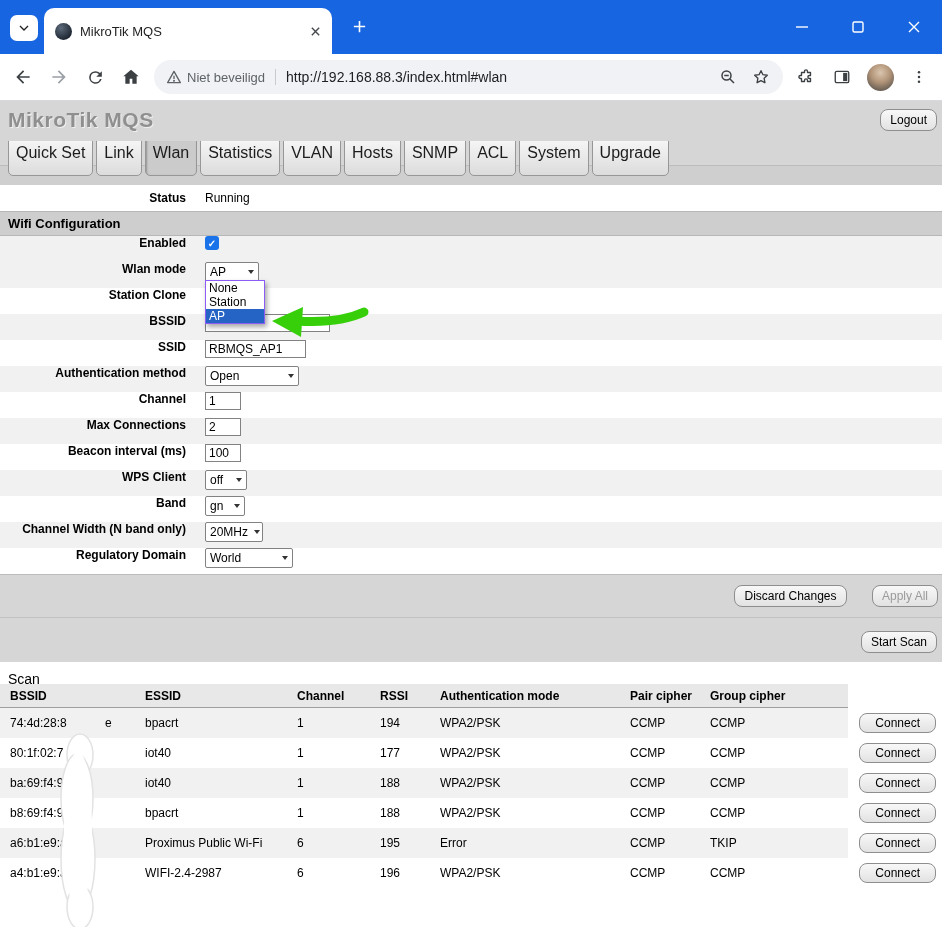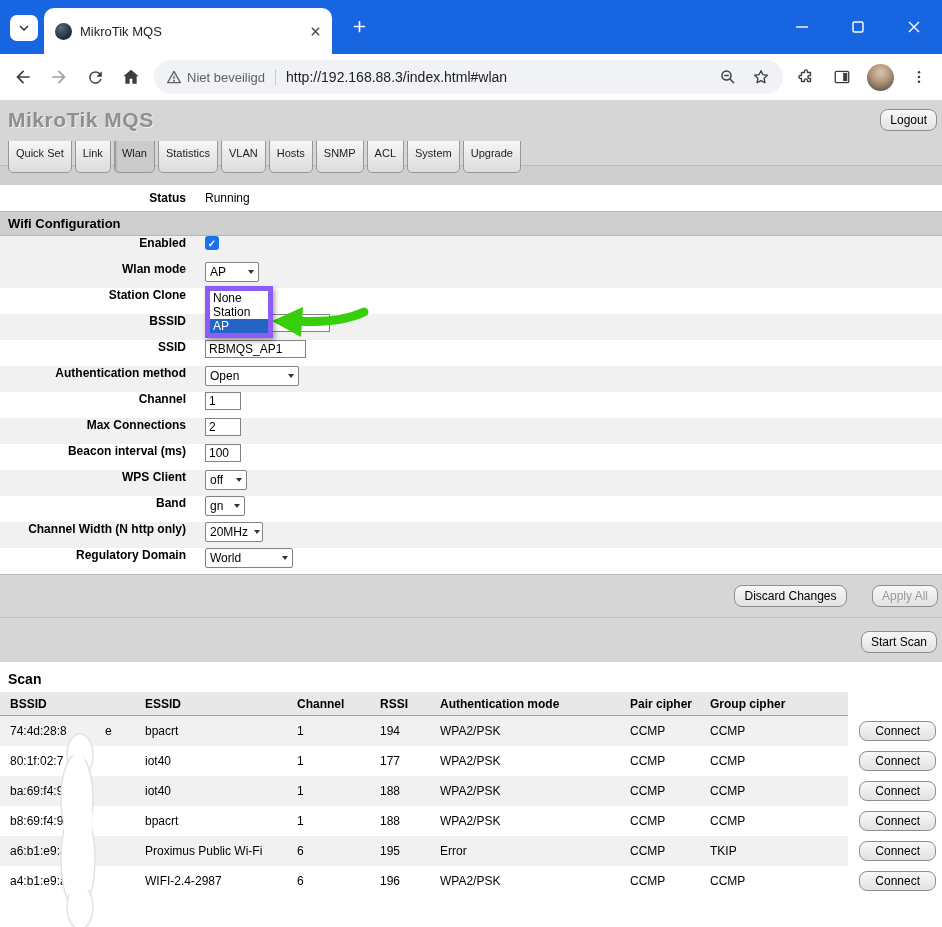--- a/index.html
+++ b/index.html
@@ -30,47 +30,47 @@
   
   .page{position:relative;width:942px;height:826px;background:#fff}
   .mt-header{height:40px;background:#d6d6d6;position:relative}
   .mt-title{position:absolute;left:8px;top:7px;font-size:21px;font-weight:bold;color:#8f8f8f;text-shadow:1px 1px 0 #efefef;letter-spacing:.5px}
   .logout-btn{position:absolute;right:5px;top:8px}
   .btn{background:linear-gradient(#f8f8f8,#e2e2e2);border:1px solid #8e8e8e;border-radius:8px;font:12px "Liberation Sans",sans-serif;padding:3px 9px;color:#000;cursor:pointer}
   .btn.disabled{color:#9b9b9b}
   .btn.sm{padding:2px 15px}
 
   .mtabs{height:24px;background:#d6d6d6;padding-left:8px;display:flex;align-items:center;gap:3px}
-  .mtab{font-size:11px;padding:13px 7px;background:linear-gradient(#fcfcfc,#dcdcdc);border:1px solid #979797;border-radius:5px;color:#1c1c1c;cursor:pointer;white-space:nowrap}
+  .mtab{font-size:16px;padding:13px 7px;background:linear-gradient(#fcfcfc,#dcdcdc);border:1px solid #979797;border-radius:5px;color:#1c1c1c;cursor:pointer;white-space:nowrap}
   .mtab.active{background:#cbcbcb;box-shadow:inset 1px 1px 2px rgba(0,0,0,.28)}
   .greyband{height:20px;background:#cfcfcf;border-top:1px solid #bcbcbc;box-sizing:border-box}
 
   .status-row{height:26px;display:flex;align-items:center;background:#fff;font-size:12px}
   .flabel{width:186px;text-align:right;font-weight:bold;font-size:12px;flex:none}
   .fval{margin-left:19px;display:flex;align-items:center;font-size:12px}
 
   .section-bar{height:25px;background:#cecece;border-top:1px solid #b7b7b7;border-bottom:1px solid #b7b7b7;display:flex;align-items:center;padding-left:8px;font-weight:bold;font-size:13px;box-sizing:border-box}
 
   .frow{height:26px;display:flex;align-items:flex-start;position:relative}
   .frow.odd{background:#f1f1f1}
   .tin{height:18px;border:1px solid #828282;font:12px "Liberation Sans",sans-serif;padding:0 3px;background:#fff;box-sizing:border-box}
   .checkbox{width:14px;height:14px;border-radius:3px;background:#1a73e8;display:flex;align-items:center;justify-content:center;color:#fff;font-size:10px;font-weight:bold;cursor:pointer}
   .select{display:inline-flex;align-items:center;justify-content:space-between;height:20px;border:1px solid #828282;background:#fff;padding:0 4px;font-size:12px;box-sizing:border-box;border-radius:2px;cursor:pointer;gap:6px}
   .sel-arrow{width:0;height:0;border-left:3.5px solid transparent;border-right:3.5px solid transparent;border-top:4.5px solid #333;flex:none}
-  .dropdown{position:absolute;left:205px;top:24px;width:58px;background:#fff;border:5px solid #8b5cf6;box-shadow:2px 3px 5px rgba(0,0,0,.35);z-index:7;font-size:12px}
+  .dropdown{position:absolute;left:205px;top:18px;width:58px;background:#fff;border:1px solid #8b5cf6;box-shadow:2px 3px 5px rgba(0,0,0,.35);z-index:7;font-size:12px}
   .dd-item{padding:0 3px;height:14px;line-height:14px;cursor:pointer}
   .dd-item.selected{background:#2563c4;color:#fff}
 
   .btnband{height:88px;background:#d6d6d6;border-top:1px solid #bbb;box-sizing:border-box}
   .btnrow1{padding:10px 4px 0 0;text-align:right}
   .btnrow1 .btn{margin-left:21px}
   .band-div{height:1px;background:#c2c2c2;margin-top:10px}
   .btnrow2{padding:13px 5px 0 0;text-align:right}
 
-  .scan-title{height:30px;box-sizing:border-box;padding:9px 0 0 8px;font-size:14px;font-weight:bold}
+  .scan-title{height:22px;box-sizing:border-box;padding:9px 0 0 8px;font-size:14px;font-weight:normal}
   .thead,.trow{display:flex}
   .thead{height:24px}
   .trow{height:30px}
   .t-strip{width:848px;display:flex;align-items:center;padding-left:10px;box-sizing:border-box;flex:none;font-size:12px}
   .thead .t-strip{background:#e8e8e8;border-bottom:1px solid #9e9e9e;font-weight:bold}
   .trow.odd .t-strip{background:#f1f1f1}
   .t-btncol{flex:1;display:flex;align-items:center;justify-content:flex-end;padding-right:6px}
   .c1{width:135px;position:relative}.c2{width:152px}.c3{width:83px}.c4{width:60px}.c5{width:190px}.c6{width:80px}.c7{width:118px}
   .bssid-tail{position:absolute;left:95px;top:50%;transform:translateY(-50%)}
 
@@ -306,21 +306,21 @@
     <div class="flabel">Band</div>
     <div class="fval">
       <span class="select" style="width:40px">
         <span>gn</span>
         <span class="sel-arrow"></span>
       </span>
     </div>
   </div>
 
   <div class="frow odd">
-    <div class="flabel">Channel Width (N http only)</div>
+    <div class="flabel">Channel Width (N band only)</div>
     <div class="fval">
       <span class="select" style="width:58px">
         <span>20MHz</span>
         <span class="sel-arrow"></span>
       </span>
     </div>
   </div>
 
   <div class="frow">
     <div class="flabel">Regulatory Domain</div>

